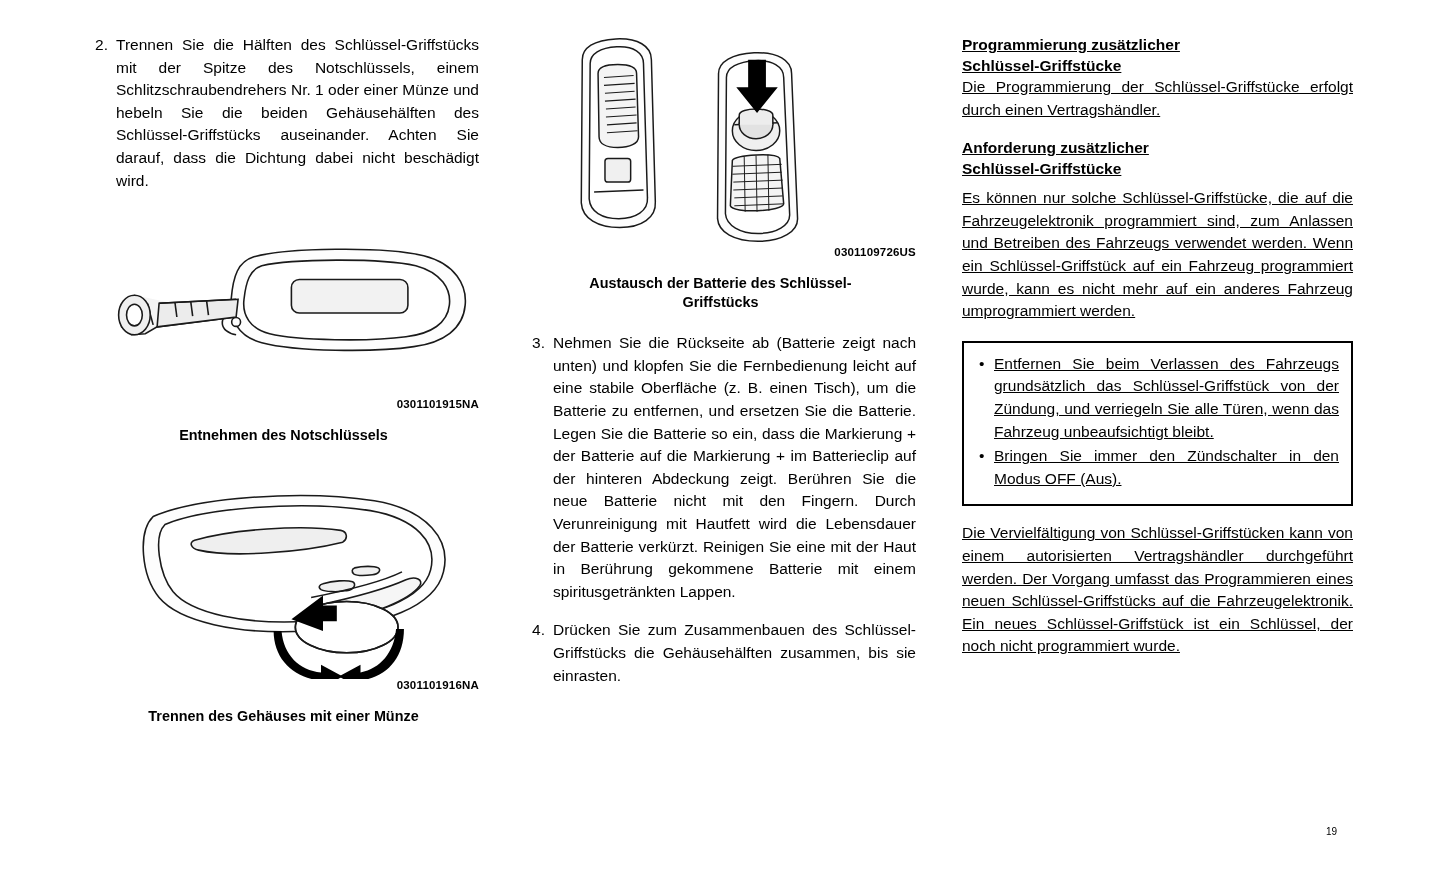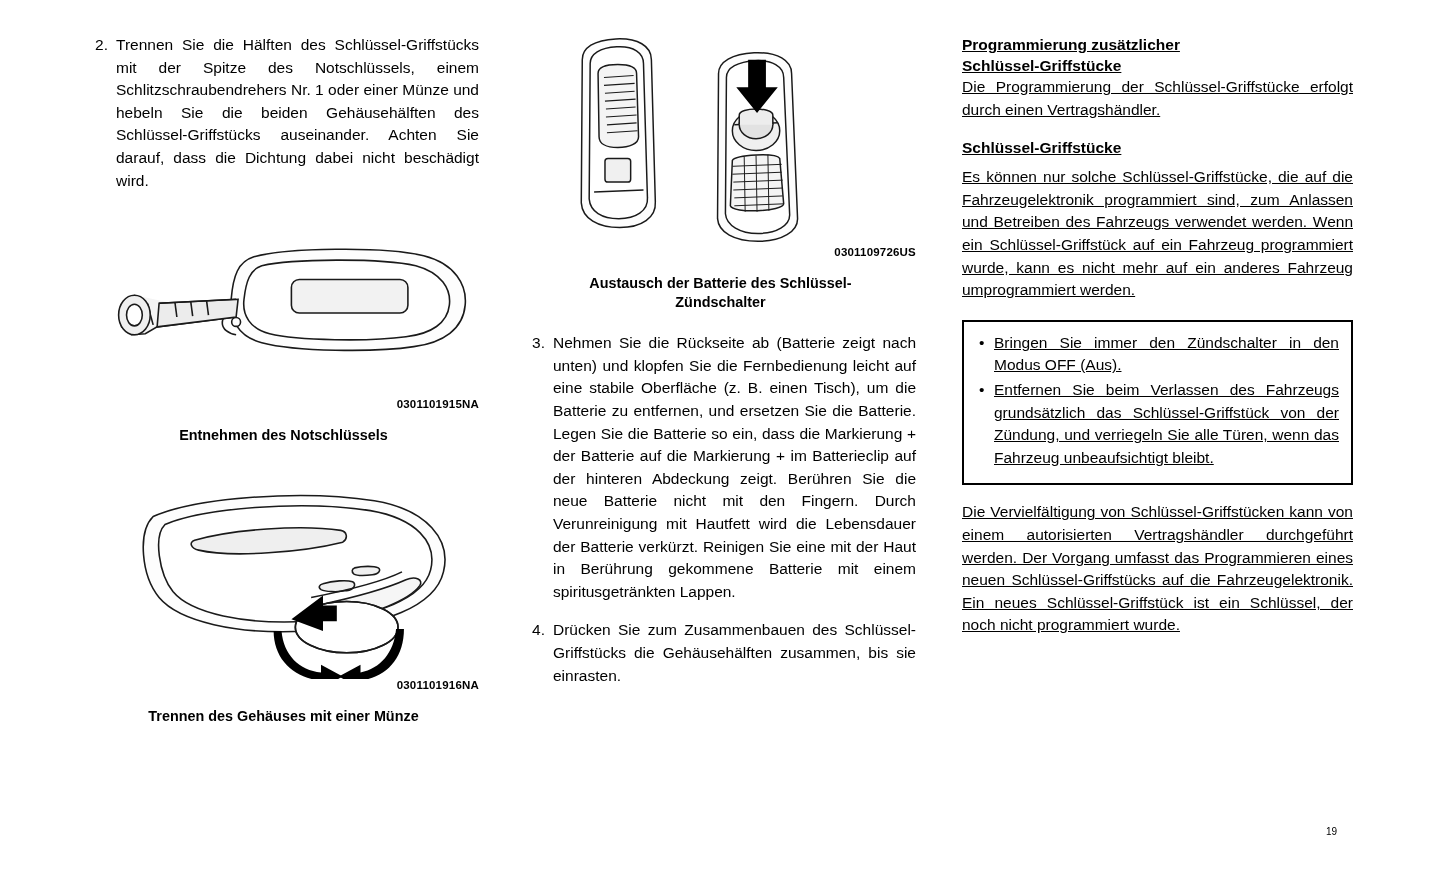--- a/index.html
+++ b/index.html
@@ -253,21 +253,21 @@
 
             <g fill="#000000" stroke="none">
               <path d="M226 26 L244 26 L244 54 L256 54 L235 80 L214 54 L226 54 Z"></path>
             </g>
           </g>
         </svg>
       </div>
       <div class="figcode">0301109726US</div>
       <div class="spacer-16"></div>
       <div class="caption">Austausch der Batterie des Schlüssel-</div>
-      <div class="caption">Zündschalter</div>
+      <div class="caption">Griffstücks</div>
 
       <div class="spacer-20"></div>
 
       <div class="numbered">
         <div class="num">3.</div>
         <div class="body">Nehmen Sie die Rückseite ab (Batterie zeigt nach unten) und klopfen Sie die Fernbedienung leicht auf eine stabile Oberfläche (z. B. einen Tisch), um die Batterie zu entfernen, und ersetzen Sie die Batterie. Legen Sie die Batterie so ein, dass die Markierung + der Batterie auf die Markierung + im Batterieclip auf der hinteren Abdeckung zeigt. Berühren Sie die neue Batterie nicht mit den Fingern. Durch Verunreinigung mit Hautfett wird die Lebensdauer der Batterie verkürzt. Reinigen Sie eine mit der Haut in Berührung gekommene Batterie mit einem spiritusgetränkten Lappen.</div>
       </div>
 
       <div class="spacer-16"></div>
 
@@ -278,30 +278,31 @@
     </div>
 
     <div class="col col-right">
 
       <h3 class="head">Programmierung zusätzlicher</h3>
       <h3 class="head">Schlüssel-Griffstücke</h3>
       <div class="para">Die Programmierung der Schlüssel-Griffstücke erfolgt durch einen Vertragshändler.</div>
 
       <div class="spacer-16"></div>
 
+      <h3 class="head">Anforderung zusätzlicher</h3>
       <h3 class="head">Schlüssel-Griffstücke</h3>
 
       <div class="spacer-8"></div>
 
       <div class="para">Es können nur solche Schlüssel-Griffstücke, die auf die Fahrzeugelektronik programmiert sind, zum Anlassen und Betreiben des Fahrzeugs verwendet werden. Wenn ein Schlüssel-Griffstück auf ein Fahrzeug programmiert wurde, kann es nicht mehr auf ein anderes Fahrzeug umprogrammiert werden.</div>
 
       <div class="warnbox">
         <ul>
+          <li>Entfernen Sie beim Verlassen des Fahrzeugs grundsätzlich das Schlüssel-Griffstück von der Zündung, und verriegeln Sie alle Türen, wenn das Fahrzeug unbeaufsichtigt bleibt.</li>
           <li>Bringen Sie immer den Zündschalter in den Modus OFF (Aus).</li>
-          <li>Entfernen Sie beim Verlassen des Fahrzeugs grundsätzlich das Schlüssel-Griffstück von der Zündung, und verriegeln Sie alle Türen, wenn das Fahrzeug unbeaufsichtigt bleibt.</li>
         </ul>
       </div>
 
       <div class="spacer-16"></div>
 
       <div class="para">Die Vervielfältigung von Schlüssel-Griffstücken kann von einem autorisierten Vertragshändler durchgeführt werden. Der Vorgang umfasst das Programmieren eines neuen Schlüssel-Griffstücks auf die Fahrzeugelektronik. Ein neues Schlüssel-Griffstück ist ein Schlüssel, der noch nicht programmiert wurde.</div>
     </div>
 
   </div>
 

